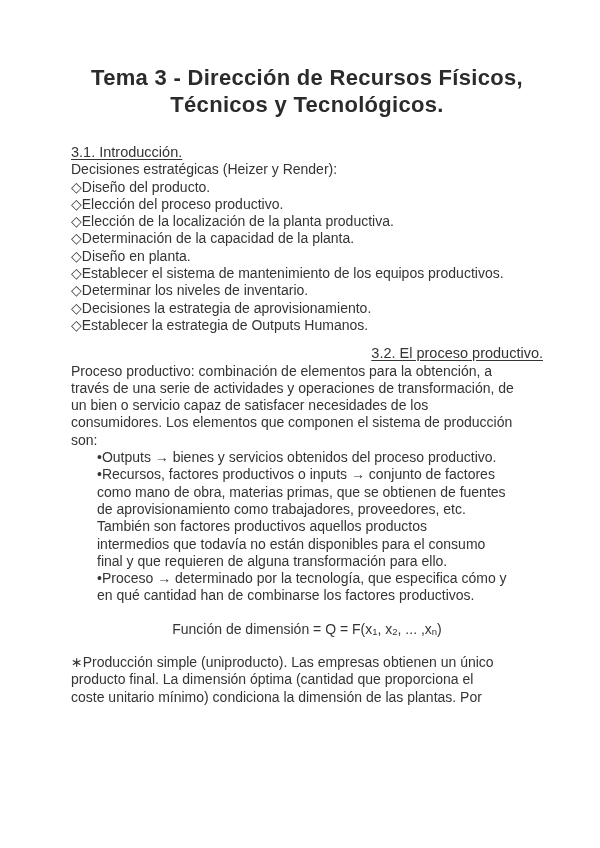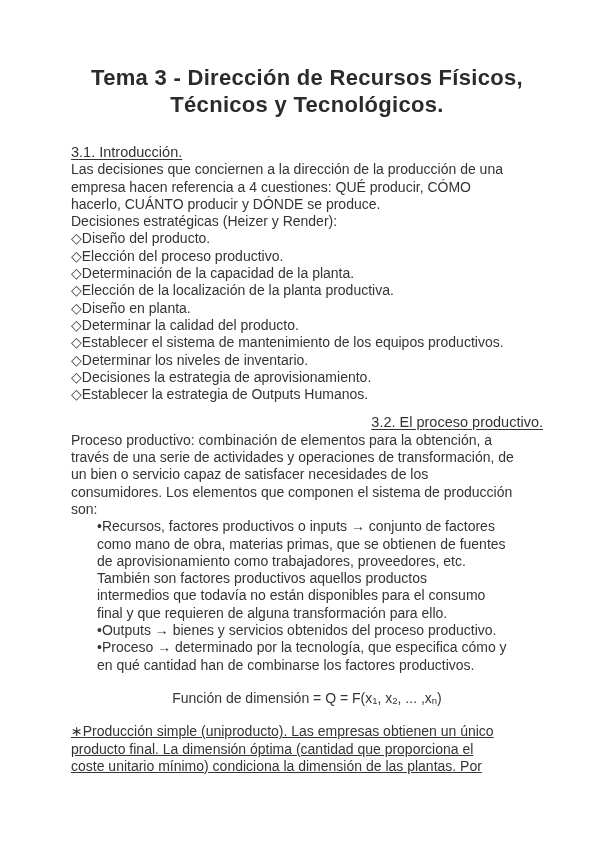--- a/index.html
+++ b/index.html
@@ -54,67 +54,63 @@
     text-align: center;
     white-space: normal;
   }
   .formula sub {
     font-size: 9.5px;
     line-height: 0;
     vertical-align: baseline;
     position: relative;
     bottom: -1px;
   }
-  .note { margin-top: 16px; text-decoration: underline; }
+  .note { margin-top: 16px; }
 </style>
 </head>
 <body>
 
 <div class="page">
 
   <h1 class="title">Tema 3 - Dirección de Recursos Físicos,
 Técnicos y Tecnológicos.</h1>
 
   <section>
     <h2 class="heading h-gap-1">3.1. Introducción.</h2>
-    <p class="para">Las decisiones que conciernen a la dirección de la producción de una
-empresa hacen referencia a 4 cuestiones: QUÉ producir, CÓMO
-hacerlo, CUÁNTO producir y DÓNDE se produce.</p>
     <p class="para">Decisiones estratégicas (Heizer y Render):</p>
 
     <div class="list">
       <div class="li"><span class="marker">◇</span><span>Diseño del producto.</span></div>
       <div class="li"><span class="marker">◇</span><span>Elección del proceso productivo.</span></div>
+      <div class="li"><span class="marker">◇</span><span>Elección de la localización de la planta productiva.</span></div>
       <div class="li"><span class="marker">◇</span><span>Determinación de la capacidad de la planta.</span></div>
-      <div class="li"><span class="marker">◇</span><span>Elección de la localización de la planta productiva.</span></div>
       <div class="li"><span class="marker">◇</span><span>Diseño en planta.</span></div>
-      <div class="li"><span class="marker">◇</span><span>Determinar la calidad del producto.</span></div>
       <div class="li"><span class="marker">◇</span><span>Establecer el sistema de mantenimiento de los equipos productivos.</span></div>
       <div class="li"><span class="marker">◇</span><span>Determinar los niveles de inventario.</span></div>
       <div class="li"><span class="marker">◇</span><span>Decisiones la estrategia de aprovisionamiento.</span></div>
       <div class="li"><span class="marker">◇</span><span>Establecer la estrategia de Outputs Humanos.</span></div>
     </div>
   </section>
 
   <section>
     <h2 class="heading h-gap-2">3.2. El proceso productivo.</h2>
     <p class="para">Proceso productivo: combinación de elementos para la obtención, a
 través de una serie de actividades y operaciones de transformación, de
 un bien o servicio capaz de satisfacer necesidades de los
 consumidores. Los elementos que componen el sistema de producción
 son:</p>
 
     <div class="bullets">
+      <p class="para bullet-item"><span class="marker">•</span><span>Outputs → bienes y servicios obtenidos del proceso productivo.</span></p>
       <p class="para bullet-item"><span class="marker">•</span><span>Recursos, factores productivos o inputs → conjunto de factores
 como mano de obra, materias primas, que se obtienen de fuentes
 de aprovisionamiento como trabajadores, proveedores, etc.
 También son factores productivos aquellos productos
 intermedios que todavía no están disponibles para el consumo
 final y que requieren de alguna transformación para ello.</span></p>
-      <p class="para bullet-item"><span class="marker">•</span><span>Outputs → bienes y servicios obtenidos del proceso productivo.</span></p>
       <p class="para bullet-item"><span class="marker">•</span><span>Proceso → determinado por la tecnología, que especifica cómo y
 en qué cantidad han de combinarse los factores productivos.</span></p>
     </div>
 
     <p class="formula"><span>Función de dimensión = Q = F(x</span><sub>1</sub><span>, x</span><sub>2</sub><span>, ... ,x</span><sub>n</sub><span>)</span></p>
 
     <p class="para note"><span class="marker">∗</span><span>Producción simple (uniproducto). Las empresas obtienen un único
 producto final. La dimensión óptima (cantidad que proporciona el
 coste unitario mínimo) condiciona la dimensión de las plantas. Por</span></p>
   </section>

